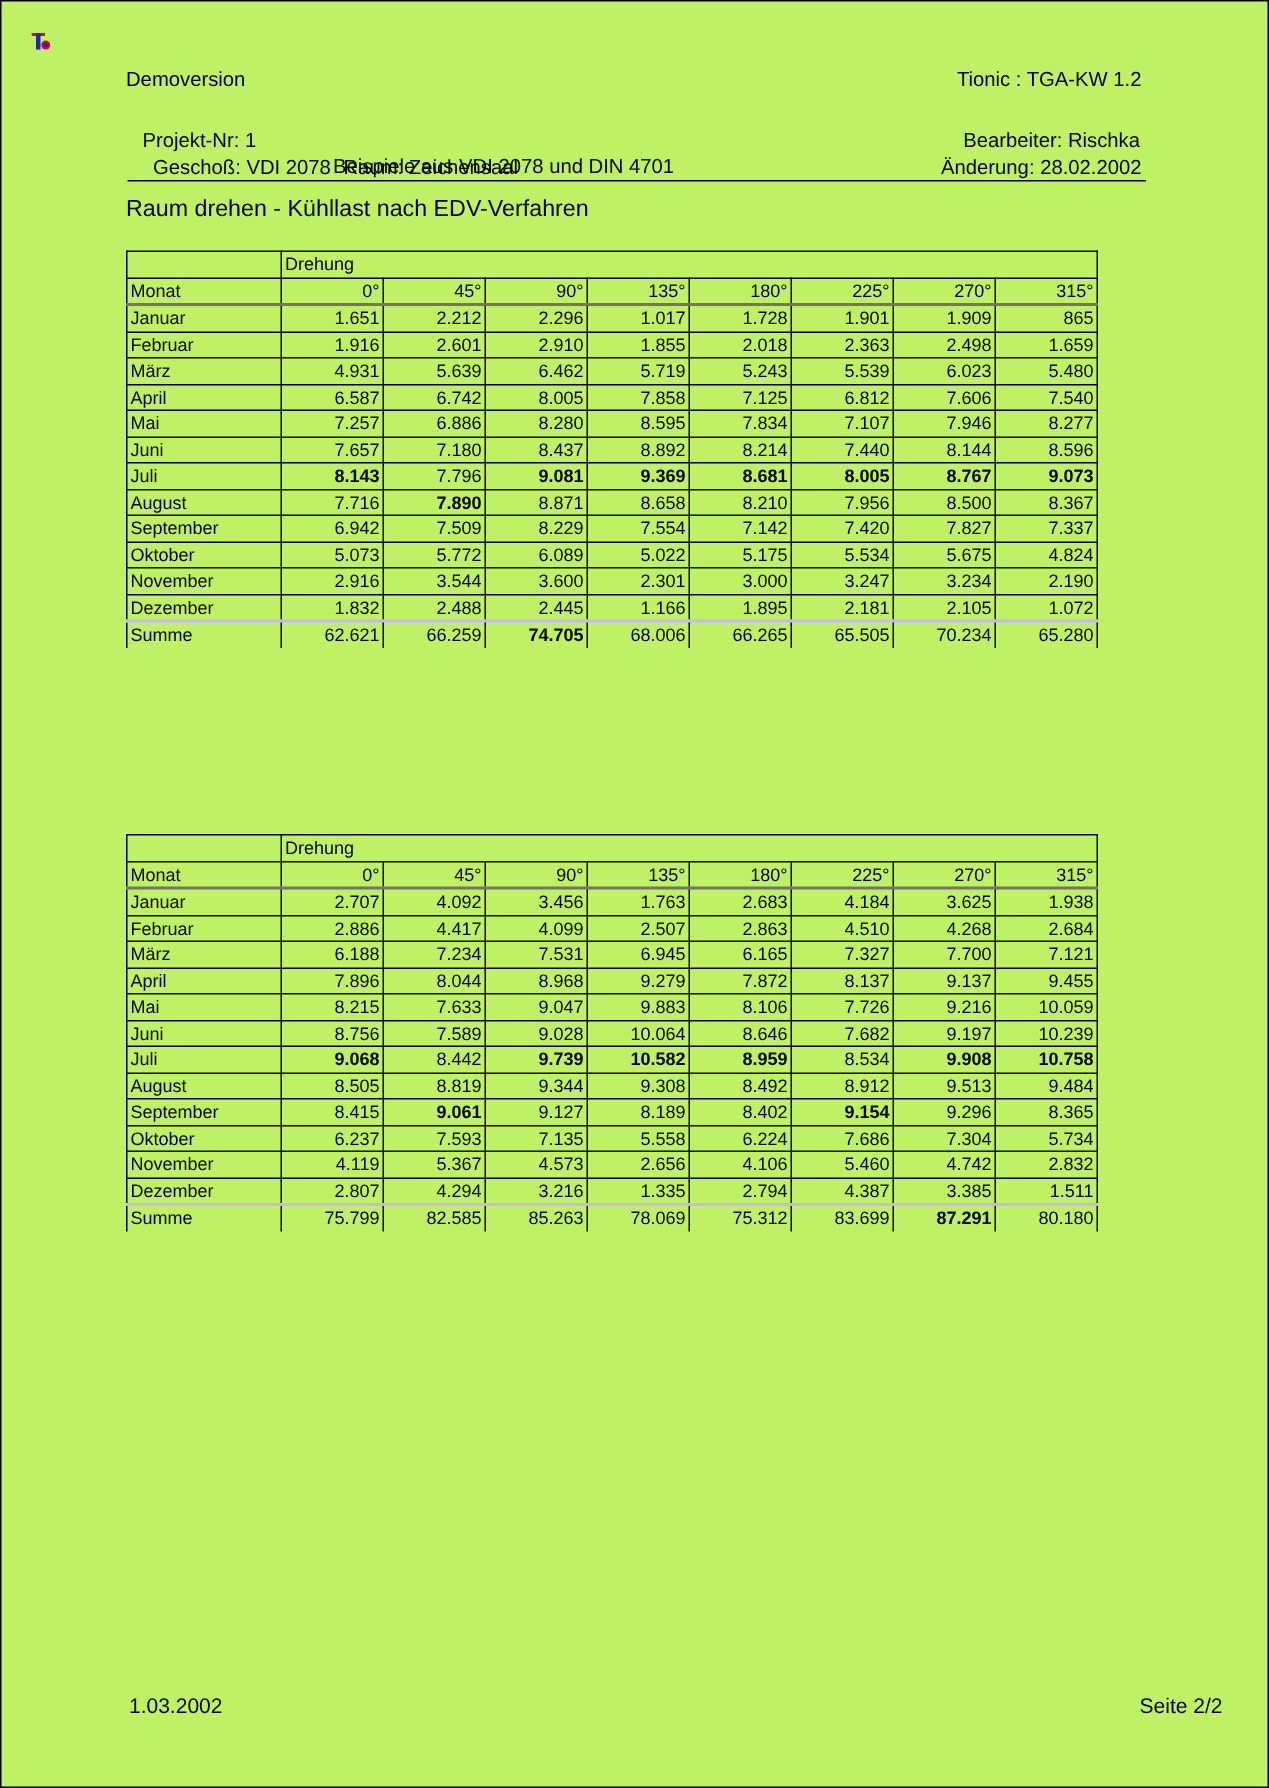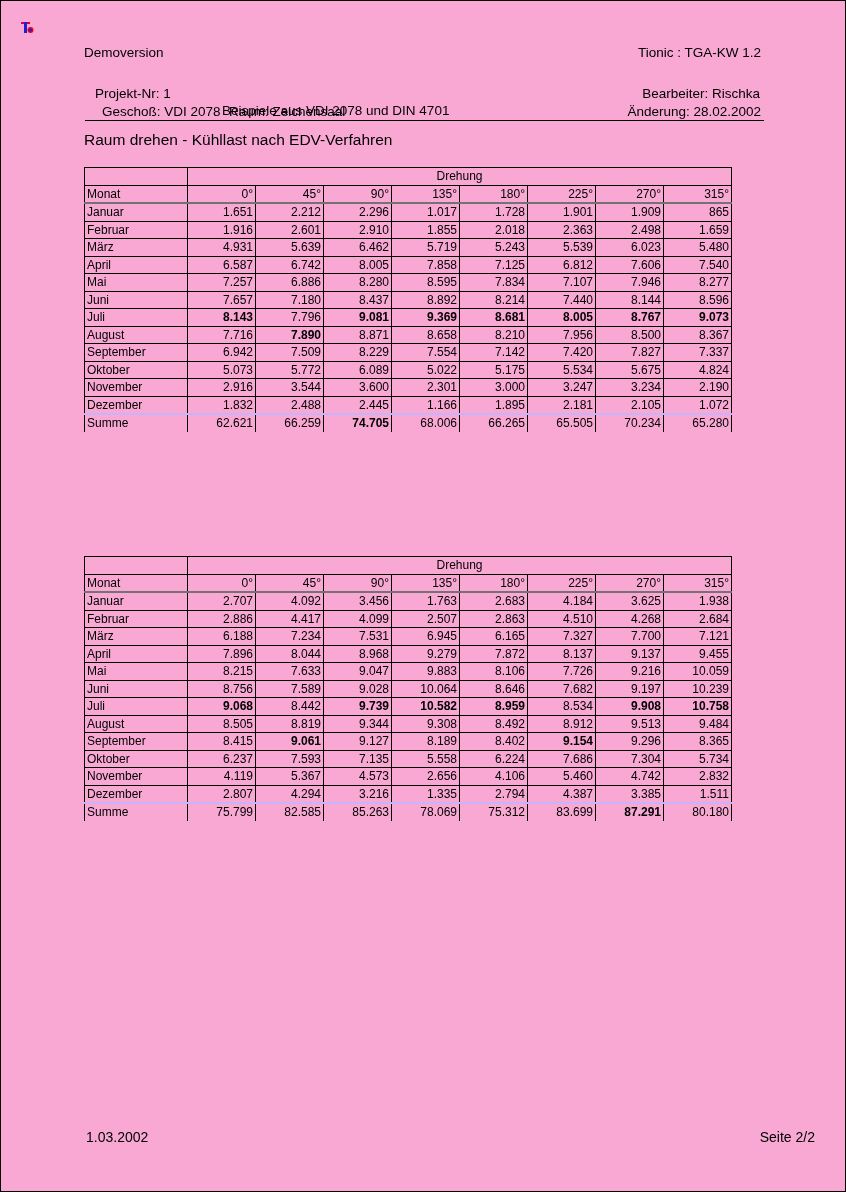--- a/index.html
+++ b/index.html
@@ -1,34 +1,34 @@
 <!DOCTYPE html>
 <html><head>
   <meta charset="utf-8">
   <style>
     html, body { margin: 0; padding: 0; background: #ffffff; }
     body { width: 846px; height: 1192px; position: relative; overflow: hidden;
       font-family: "Liberation Sans", "DejaVu Sans", sans-serif; color: #000; }
     .page { position: absolute; left: 0; top: 0; width: 844px; height: 1190px;
-      border: 1px solid #000; background: #f9a8d4; }
+      border: 1px solid #000; background: #bef264; }
     .abs { position: absolute; white-space: nowrap; }
     .logo { left: 20px; top: 20px; width: 14px; height: 14px; }
     .hdr { font-size: 13.5px; line-height: 16px; }
     .right { text-align: right; }
     .rule { position: absolute; height: 1px; background: #000; }
     .section-title { font-size: 15.5px; line-height: 18px; }
     table.grid { position: absolute; left: 83px; border-collapse: collapse;
       font-size: 12px; table-layout: fixed; }
     table.grid td { height: 16.5px; padding: 0 2px 0 2px; line-height: 16px;
       border-left: 1px solid #000; border-right: 1px solid #000;
       border-bottom: 1px solid #000; overflow: hidden; }
     table.grid td.month { text-align: left; width: 98px; }
     table.grid td.num { text-align: right; width: 63px; }
     table.grid tr.top td { border-top: 1px solid #000; }
-    table.grid tr.top td.drehung { text-align: center; }
+    table.grid tr.top td.drehung { }
     table.grid tr.colhead td { border-bottom: 2px solid #737373; }
     table.grid tr.lastmonth td { border-bottom: 2px solid #c4b5fd; }
     table.grid tr.sum td { border-bottom: none; }
     table.grid td.bold { font-weight: bold; }
     .footer { font-size: 14px; line-height: 16px; }
   </style>
 </head>
 <body>
 
 <div class="page">

